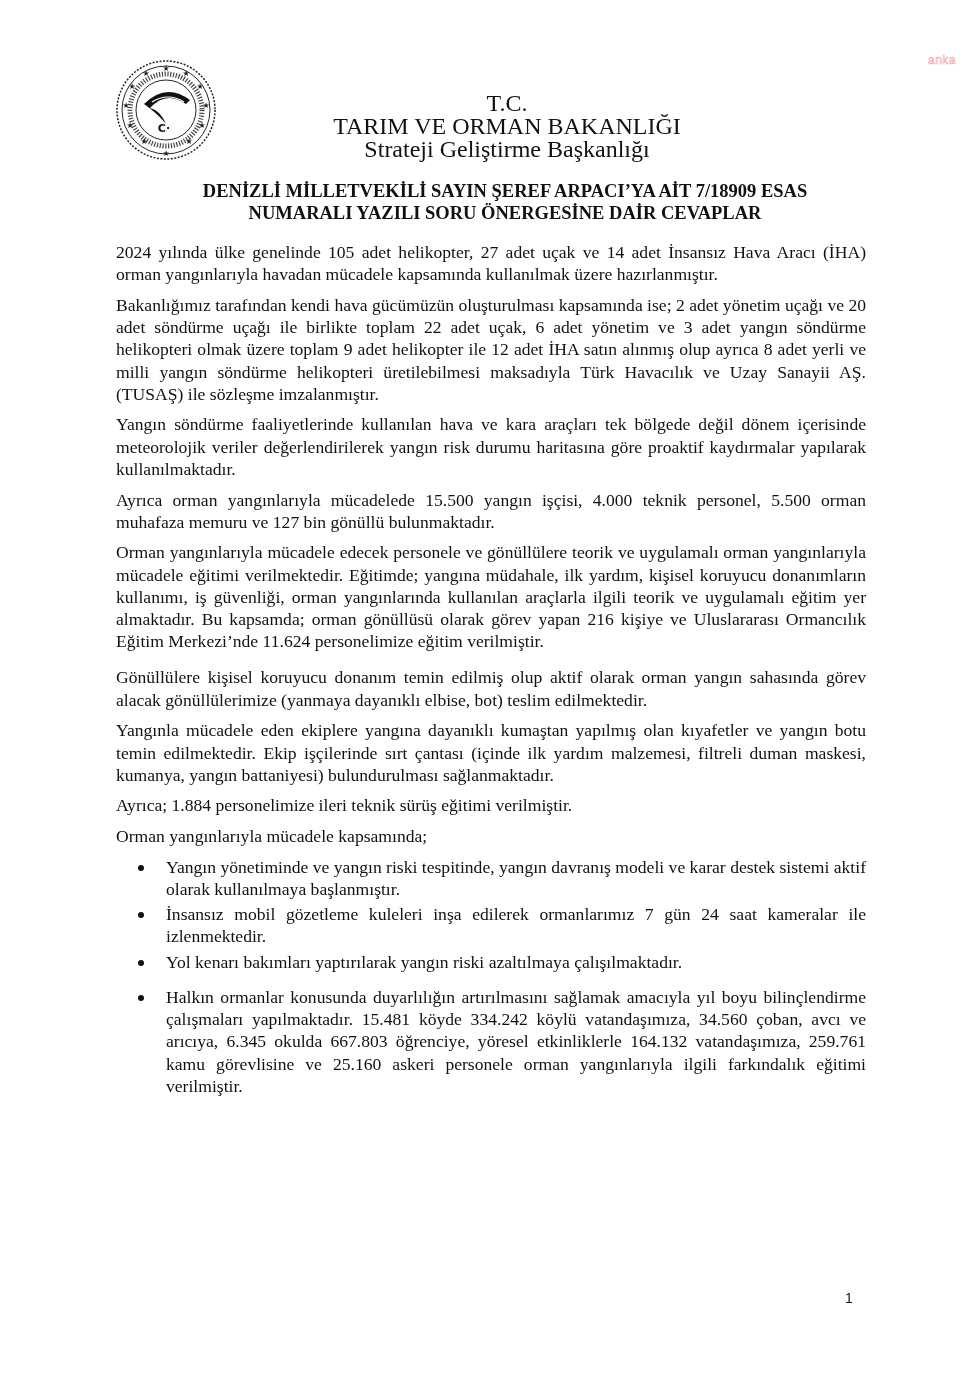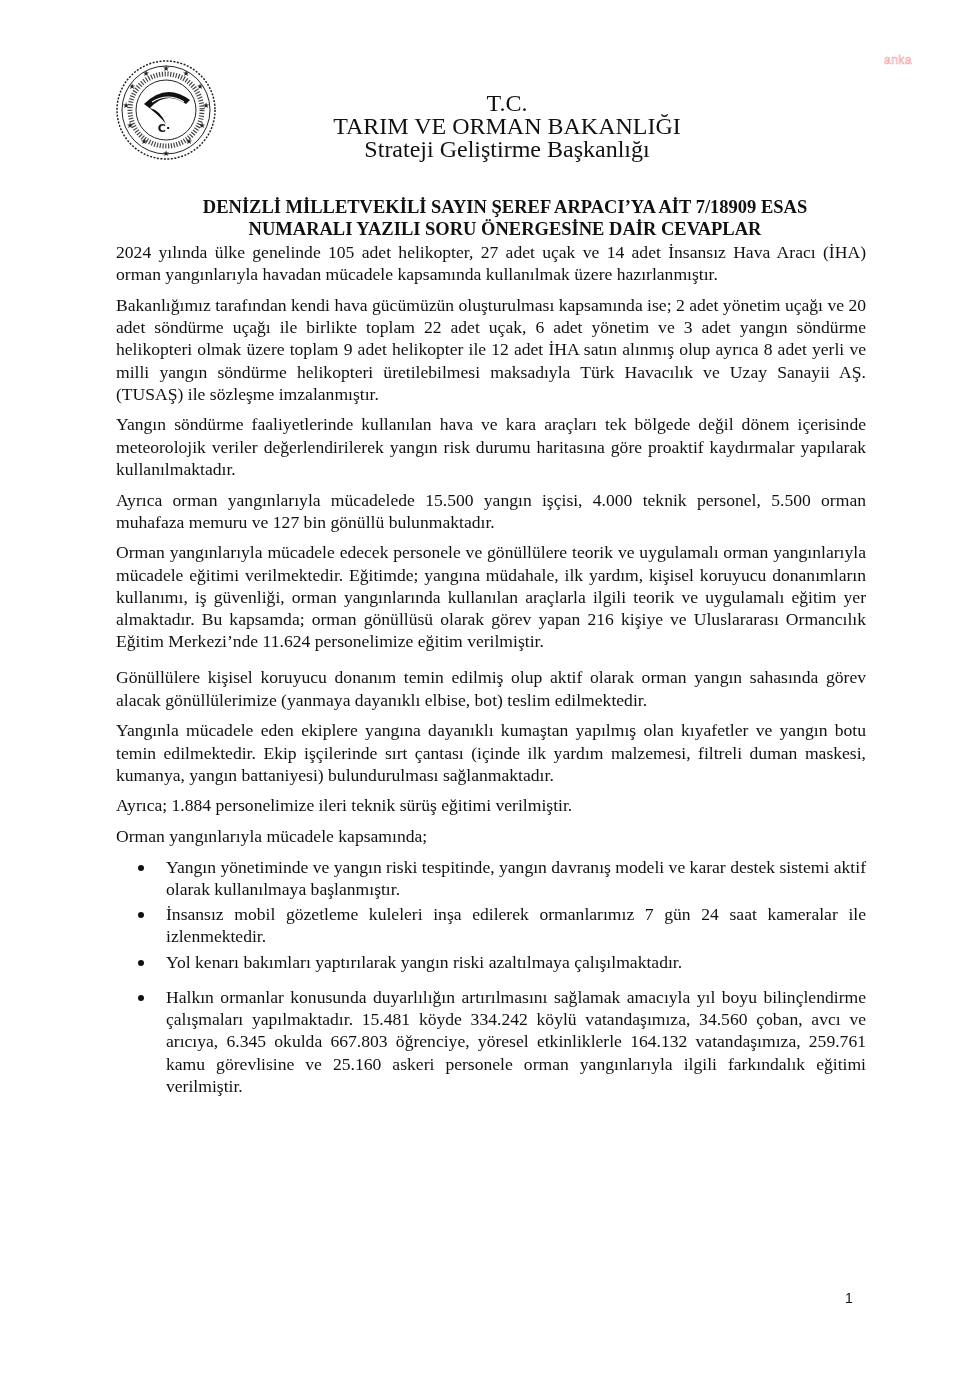--- a/index.html
+++ b/index.html
@@ -2,32 +2,32 @@
 <html><head>
   <meta charset="utf-8">
   <style>
     html, body { margin: 0; padding: 0; background: #ffffff; }
     body {
       width: 976px; height: 1374px; position: relative; overflow: hidden;
       font-family: "Liberation Serif", "DejaVu Serif", serif;
       color: #111111;
     }
     .watermark {
-      position: absolute; left: 884px; top: 53px;
+      position: absolute; left: 928px; top: 53px;
       font-family: "Liberation Sans", sans-serif; font-size: 12px;
       color: transparent; -webkit-text-stroke: 0.6px #f2a3a8;
       letter-spacing: 0.5px;
     }
     .logo { position: absolute; left: 114px; top: 58px; width: 104px; height: 104px; }
     .header-block {
       position: absolute; left: 317px; top: 92px; width: 380px; text-align: center;
       font-size: 24px; line-height: 23px;
     }
     .title-block {
-      position: absolute; left: 110px; top: 196px; width: 790px; text-align: center;
+      position: absolute; left: 110px; top: 180px; width: 790px; text-align: center;
       font-weight: bold; font-size: 18.5px; line-height: 22px;
     }
     .content {
       position: absolute; left: 116px; top: 241px; width: 750px;
       font-size: 17.6px; line-height: 22.2px; text-align: justify;
     }
     .content p { margin: 0 0 8.5px 0; }
     .bullets { list-style: none; margin: 4px 0 0 0; padding: 0; }
     .bullets li { position: relative; padding-left: 26px; margin-bottom: 3px; }
     .bullets li.gap { margin-top: 13px; }

